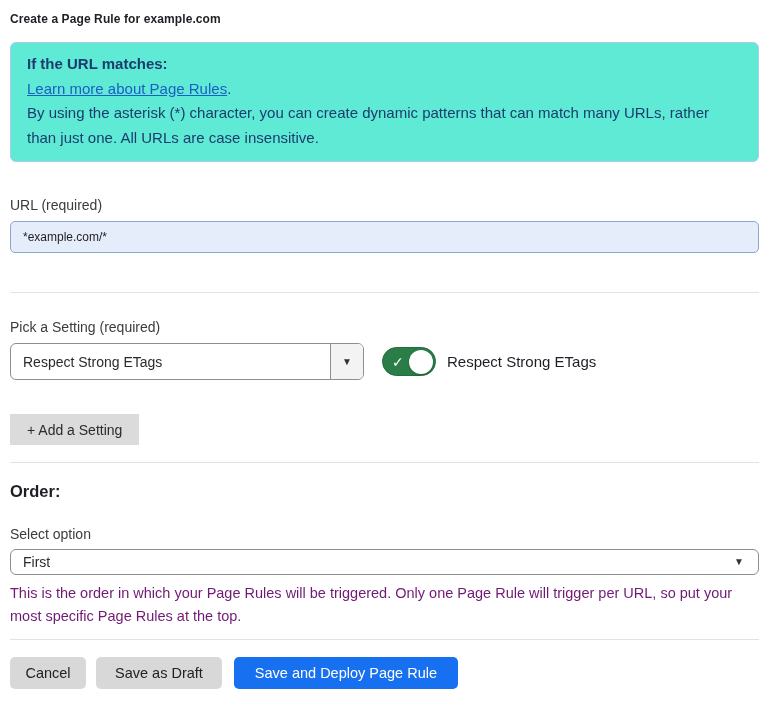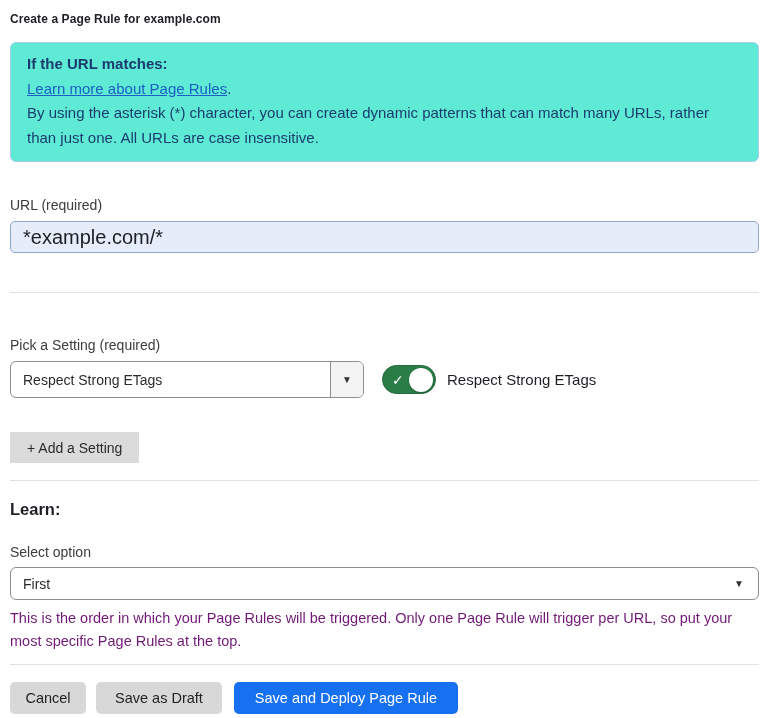--- a/index.html
+++ b/index.html
@@ -27,30 +27,30 @@
     color: #1b5fc2; text-decoration: underline; cursor: pointer;
   }
 
   
   .field-label { font-size: 14px; color: #3c3c3c; margin-bottom: 8px; }
   .url-label { margin-top: 35px; }
   .url-input {
     display: block; width: 100%; height: 32px;
     background: #e5ecfa; border: 1px solid #8fa6cf; border-radius: 5px;
     font-family: "Liberation Sans", sans-serif;
-    font-size: 20px; color: #1d1f24; padding: 0 12px; outline: none;
+    font-size: 12px; color: #1d1f24; padding: 0 12px; outline: none;
   }
 
   .divider { border: none; border-top: 1px solid #e2e2e2; }
   .divider-1 { margin-top: 39px; }
   .divider-2 { margin-top: 17px; }
   .divider-3 { margin-top: 12px; }
 
   .section-heading { font-size: 16.5px; font-weight: 700; color: #1d1f24; margin-top: 19px; }
-  .picker-label { margin-top: 44px; }
+  .picker-label { margin-top: 26px; }
 
   
   .setting-row { display: flex; align-items: center; }
   .setting-select {
     display: flex; align-items: stretch; width: 354px; height: 37px;
     background: #ffffff; border: 1px solid #8e8e8e; border-radius: 6px;
     cursor: pointer; overflow: hidden;
   }
   .setting-select .select-value {
     flex: 1; display: flex; align-items: center; padding: 0 12px;
@@ -83,21 +83,21 @@
   
   .add-setting-btn {
     margin-top: 34px; height: 31px; padding: 0 17px;
     background: #dbdbdb; color: #2b2b2b; border: none; border-radius: 0;
     font-family: "Liberation Sans", sans-serif; font-size: 14px; cursor: pointer;
   }
 
   
   .order-label { margin-top: 25px; margin-bottom: 7px; }
   .order-select {
-    display: flex; align-items: center; width: 100%; height: 33px;
+    display: flex; align-items: center; width: 100%; height: 26px;
     background: #ffffff; border: 1px solid #8e8e8e; border-radius: 6px;
     cursor: pointer; padding: 0 14px 0 12px; justify-content: space-between;
   }
   .order-select .select-value { font-size: 14px; color: #2b2b2b; }
 
   .help-text {
     margin-top: 7px; font-size: 14.5px; color: #701a75; line-height: 22.5px;
     max-width: 745px;
   }
 
@@ -147,21 +147,21 @@
       <span class="check-glyph">✓</span>
       <span class="knob"></span>
     </div>
     <span class="toggle-label">Respect Strong ETags</span>
   </div>
 
   <button class="add-setting-btn">+ Add a Setting</button>
 
   <hr class="divider divider-2">
 
-  <h2 class="section-heading">Learn:</h2>
+  <h2 class="section-heading">Order:</h2>
 
   <div class="field-label order-label">Select option</div>
 
   <div class="order-select">
     <span class="select-value">First</span>
     <span class="caret">▼</span>
   </div>
 
   <p class="help-text">This is the order in which your Page Rules will be triggered. Only one Page Rule will trigger per URL, so put your most specific Page Rules at the top.</p>
 

